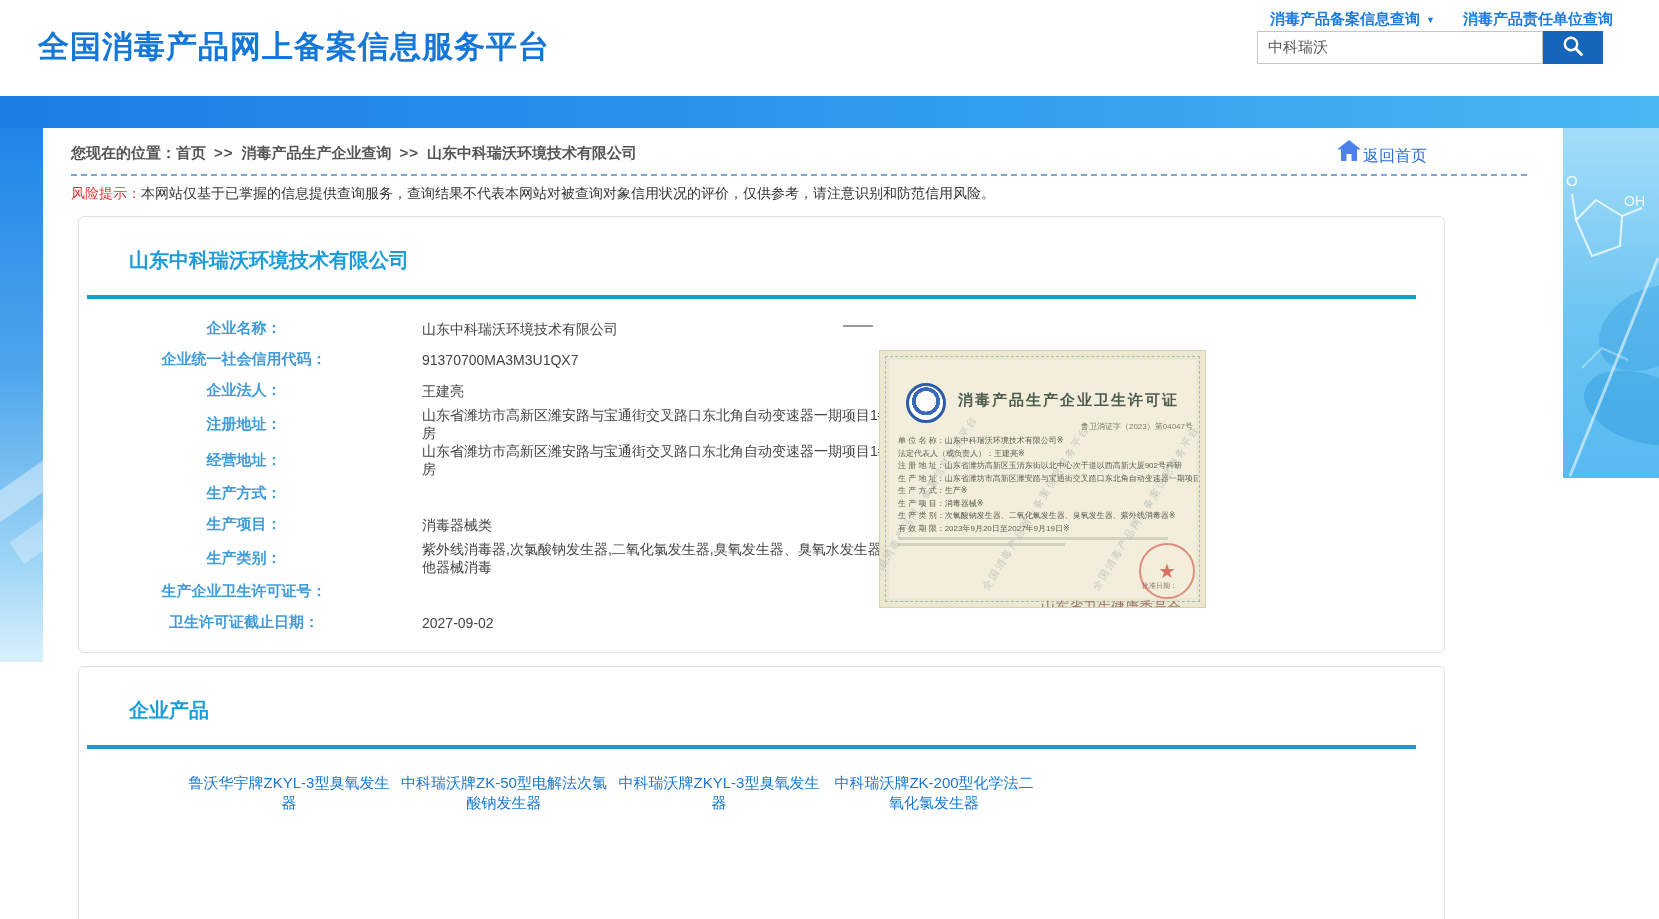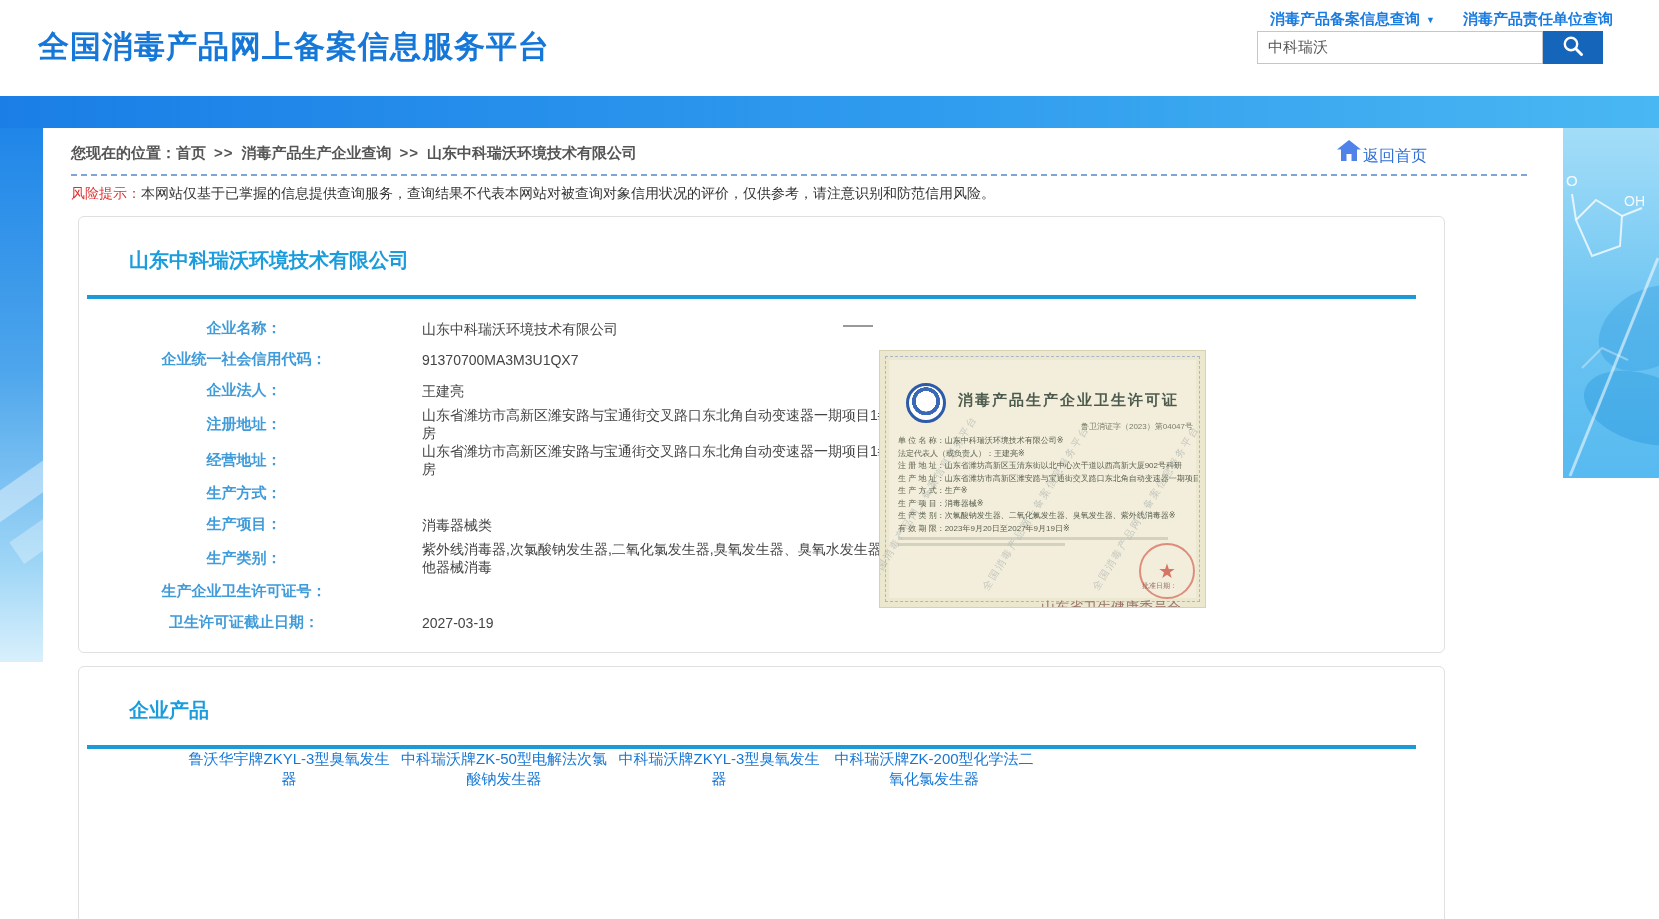--- a/index.html
+++ b/index.html
@@ -58,21 +58,21 @@
   .cert-line { font-size:8px; line-height:12.5px; color:#5c6150; white-space:nowrap; overflow:hidden; }
   .cert-fine { position:absolute; left:18px; top:186px; width:270px; }
   .cert-fine i { display:block; height:3px; background:#b9bca6; opacity:.55; margin-bottom:3px; }
   .cert-issuer { position:absolute; right:24px; top:204px; font-size:14px; color:#97736b;margin-top:44px; }
   .cert-date { position:absolute; right:28px; top:230px; font-size:7px; color:#97736b; }
   .cert-seal { position:absolute; right:10px; top:192px; width:56px; height:56px; border:2px solid rgba(205,60,45,.55); border-radius:50%; display:flex; align-items:center; justify-content:center; font-size:20px; color:rgba(200,50,40,.65); }
   .cert-wm { position:absolute; font-size:10px; color:rgba(110,125,140,.35); transform:rotate(-58deg); white-space:nowrap; letter-spacing:2px; }
   .wm1 { left:-52px; top:140px; } .wm2 { left:60px; top:150px; } .wm3 { left:170px; top:150px; }
 
   
-  .plist { padding-left:104px; width:966px; display:flex; flex-wrap:wrap; }
+  .plist { margin-top:24px; padding-left:104px; width:966px; display:flex; flex-wrap:wrap; }
   .plink { width:212px; margin-right:3px; margin-bottom:18px; text-align:center; font-size:15px; line-height:20px; color:#1677d5; text-decoration:none; cursor:pointer; }
 
   
   .bg-right svg text { font-family:"Liberation Sans",sans-serif; }
 </style>
 </head>
 <body>
 
 <div class="page">
 
@@ -168,21 +168,21 @@
           </div>
         <div class="frow">
             <span class="flabel">生产类别：</span>
             <span class="fvalue">紫外线消毒器,次氯酸钠发生器,二氧化氯发生器,臭氧发生器、臭氧水发生器,其他器械消毒</span>
           </div>
         <div class="frow">
             <span class="flabel">生产企业卫生许可证号：</span>
           </div>
         <div class="frow">
             <span class="flabel">卫生许可证截止日期：</span>
-            <span class="fvalue">2027-03-19</span>
+            <span class="fvalue">2027-09-02</span>
           </div>
       </div>
 
       <div class="cert-dash"></div>
 
       <div class="certificate">
         <div class="cert-frame"></div>
         <span class="cert-wm wm1">全国消毒产品网上备案信息服务平台</span>
         <span class="cert-wm wm2">全国消毒产品网上备案信息服务平台</span>
         <span class="cert-wm wm3">全国消毒产品网上备案信息服务平台</span>

